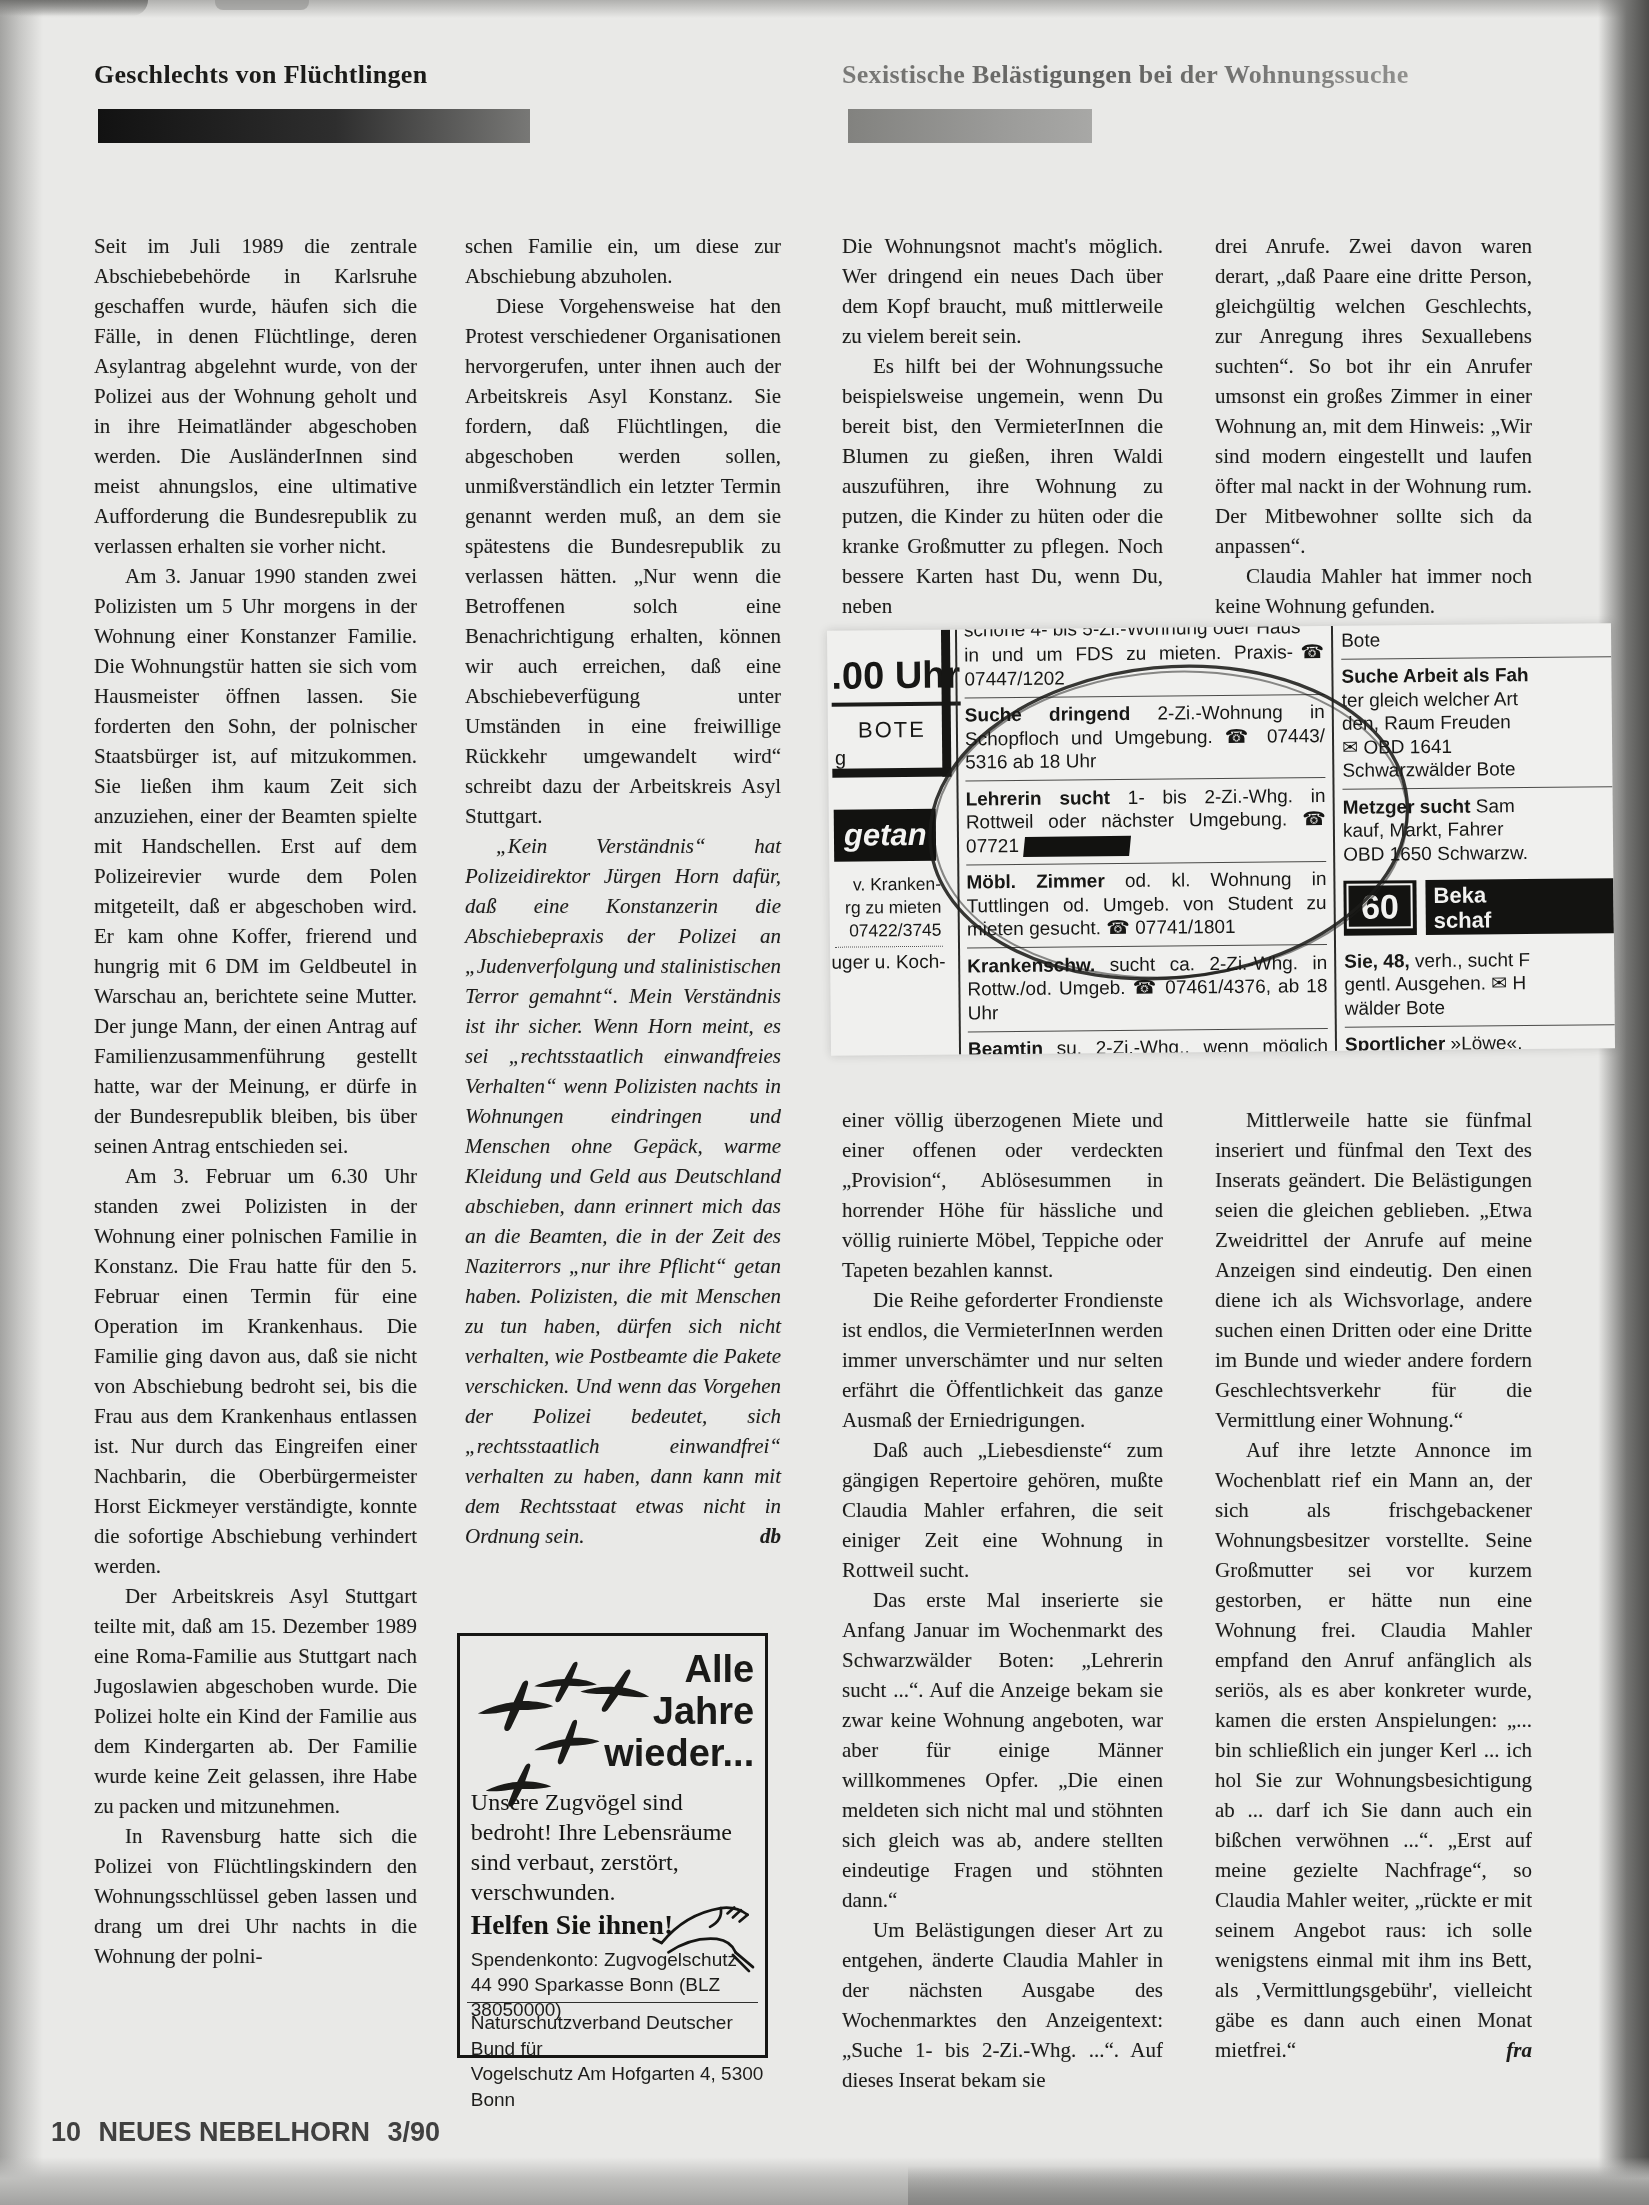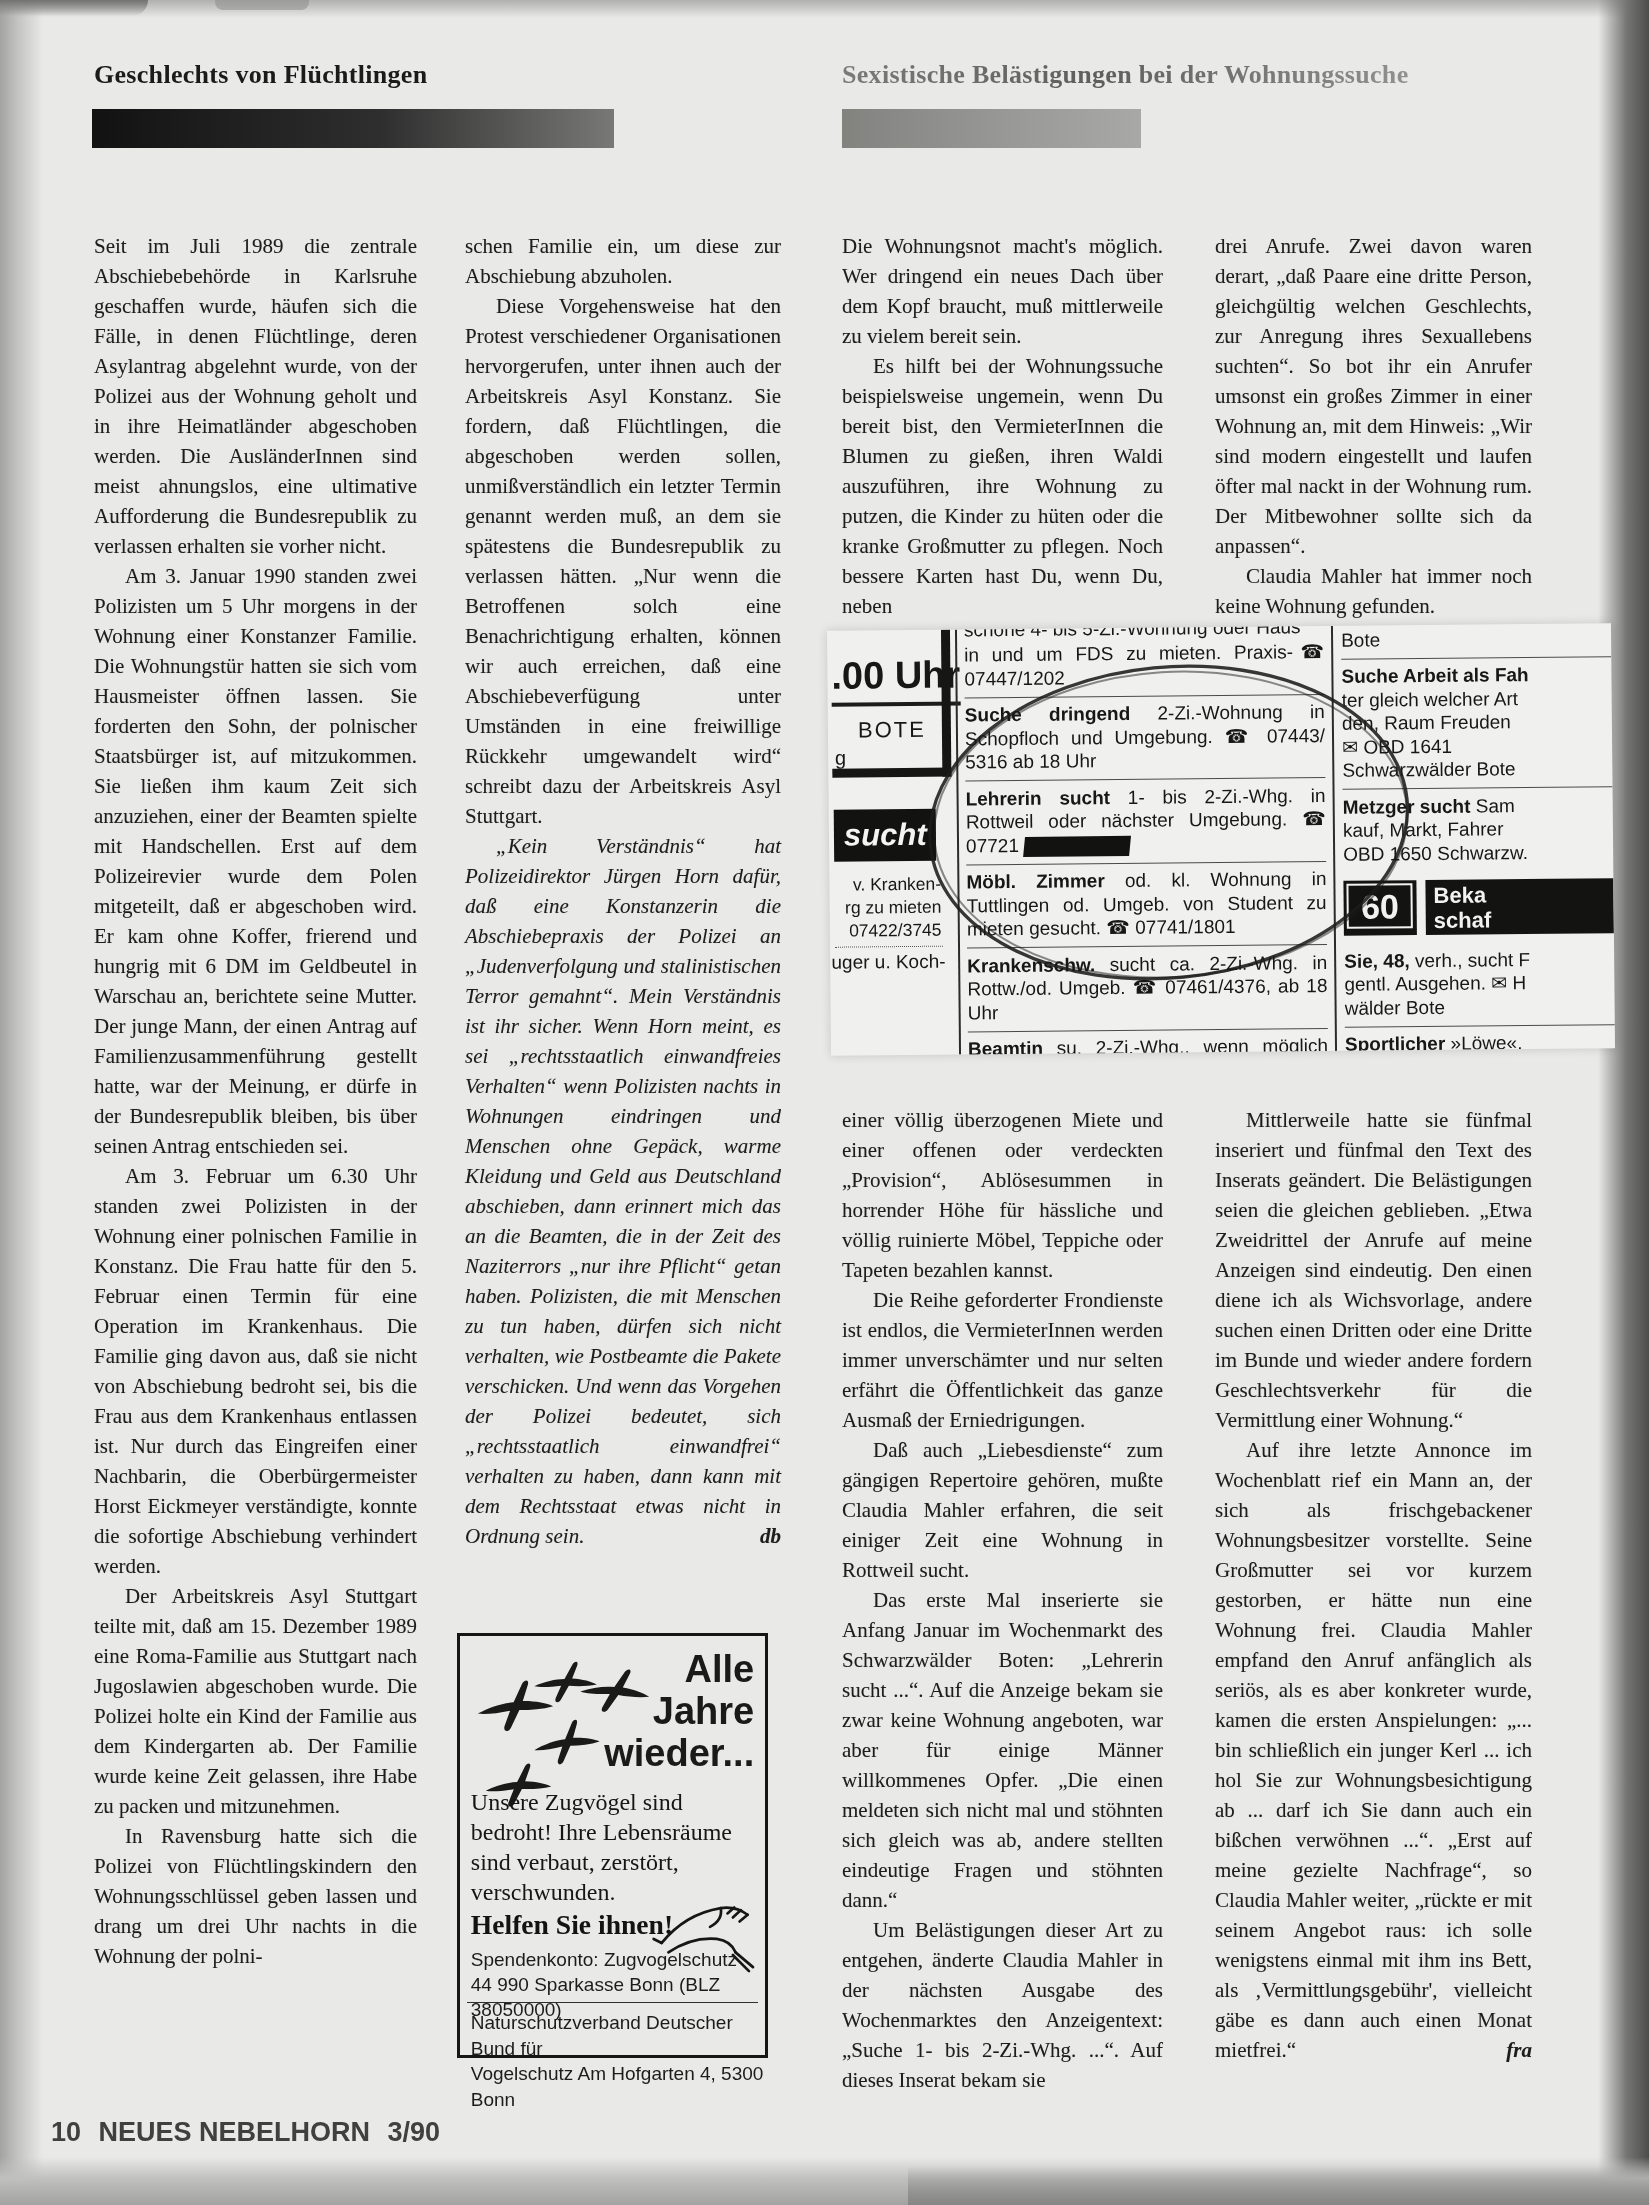--- a/index.html
+++ b/index.html
@@ -11,21 +11,21 @@
   .edge-top{left:0;top:0;right:0;height:17.5px;background:linear-gradient(180deg,#b0b0ae,rgba(233,233,231,0));}
   .smudge-tl{left:0;top:0;width:148px;height:16px;background:linear-gradient(180deg,#686866,rgba(233,233,231,0));border-radius:0 0 34px 0;opacity:.85;}
   .smudge-t2{left:215px;top:0;width:94px;height:10px;background:#8d8d8b;opacity:.55;border-radius:0 0 8px 8px;}
   .edge-right{right:0;top:0;width:52px;height:100%;background:linear-gradient(270deg,#4b4b49 0%,#757573 45%,rgba(233,233,231,0) 100%);}
   .edge-bottom{left:0;bottom:0;right:0;height:48px;background:linear-gradient(0deg,#a2a2a0 0%,#c0c0be 55%,rgba(233,233,231,0) 100%);}
   .edge-bottom2{right:0;bottom:0;width:45%;height:39px;background:linear-gradient(0deg,#868684,rgba(233,233,231,0));}
   
   .kicker{position:absolute;font-weight:bold;font-size:26px;line-height:1;letter-spacing:0.3px;white-space:nowrap;}
   .kicker-left{left:94px;top:62px;color:#1b1b19;}
   .kicker-right{left:842px;top:62px;background:linear-gradient(90deg,#79797 7,#606060 40%,#8e8e8c);background:linear-gradient(90deg,#7a7a78,#5e5e5c 45%,#90908e);-webkit-background-clip:text;background-clip:text;color:transparent;}
-  .headline{position:absolute;font-weight:bold;font-size:39px;line-height:1;letter-spacing:0.7px;white-space:nowrap;-webkit-background-clip:text;background-clip:text;color:transparent;}
+  .headline{position:absolute;font-weight:normal;font-size:34px;line-height:1;letter-spacing:0.7px;white-space:nowrap;-webkit-background-clip:text;background-clip:text;color:transparent;margin-left:6px;}
   .headline-left{left:92px;top:109px;background:linear-gradient(90deg,#121212 0%,#2e2e2e 55%,#787876 100%);}
   .headline-right{left:842px;top:109px;background:linear-gradient(90deg,#82827f,#9a9a98 60%,#a8a8a6);}
   
   .col{position:absolute;text-align:justify;font-size:21px;line-height:30px;text-shadow:0 0 0.7px rgba(25,25,25,.25);margin-top:28px;}
   .col p{margin:0;}
   .ind{text-indent:31px;}
   #col1{left:94px;top:203px;width:323px;}
   #col2{left:465px;top:203px;width:316px;}
   #col3t{left:842px;top:203px;width:321px;}
   #col4t{left:1215px;top:203px;width:317px;}
@@ -133,21 +133,21 @@
     <p class="ind">Mittlerweile hatte sie fünfmal inseriert und fünfmal den Text des Inserats geändert. Die Belästigungen seien die gleichen geblieben. „Etwa Zweidrittel der Anrufe auf meine Anzeigen sind eindeutig. Den einen diene ich als Wichsvorlage, andere suchen einen Dritten oder eine Dritte im Bunde und wieder andere fordern Geschlechtsverkehr für die Vermittlung einer Wohnung.“</p>
     <p class="ind"><span>Auf ihre letzte Annonce im Wochenblatt rief ein Mann an, der sich als frischgebackener Wohnungsbesitzer vorstellte. Seine Großmutter sei vor kurzem gestorben, er hätte nun eine Wohnung frei. Claudia Mahler empfand den Anruf anfänglich als seriös, als es aber konkreter wurde, kamen die ersten Anspielungen: „... bin schließlich ein junger Kerl ... ich hol Sie zur Wohnungsbesichtigung ab ... darf ich Sie dann auch ein bißchen verwöhnen ...“. „Erst auf meine gezielte Nachfrage“, so Claudia Mahler weiter, „rückte er mit seinem Angebot raus: ich solle wenigstens einmal mit ihm ins Bett, als ‚Vermittlungsgebühr', vielleicht gäbe es dann auch einen Monat mietfrei.“</span><span class="byline">fra</span></p>
   </div>
 
   <div id="clipping">
     <div class="clip-a clip-time">.00 Uhr</div>
     <div class="clip-a clip-bote">BOTE</div>
     <div class="clip-a clip-g">g</div>
     <div class="framebar-v"></div>
     <div class="framebar-h"></div>
-    <div class="suchebox">sucht</div>
+    <div class="suchebox">getan</div>
     <div class="mietlines">
       <div>v. Kranken-</div>
       <div>rg zu mieten</div>
       <div>07422/3745</div>
     </div>
     <div class="arule"></div>
     <div class="clip-a clip-frag-b">uger u. Koch-</div>
 
     <div class="vrule" style="left:128px;"></div>
 

